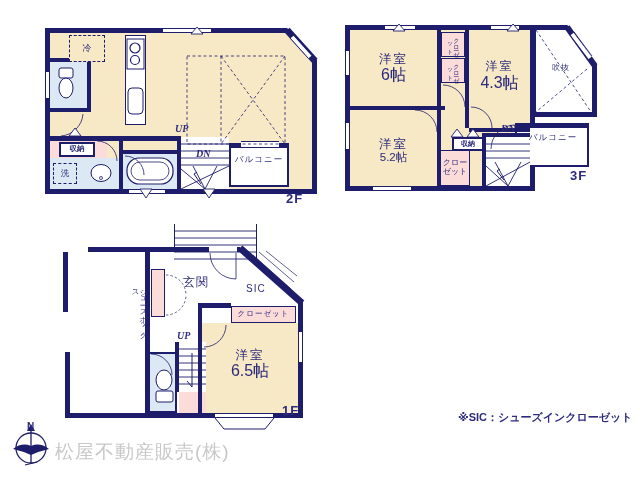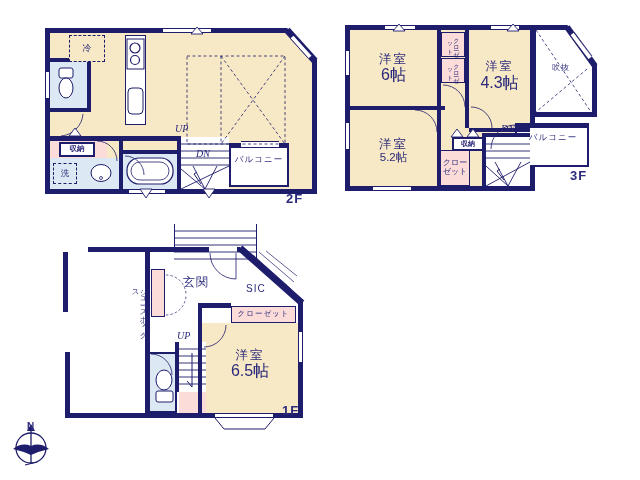--- a/index.html
+++ b/index.html
@@ -2,21 +2,21 @@
 <html style="--wall: #1e1d6b; --room_cream: #f7e8c6; --wet_blue: #dce8f3; --closet_pink: #fbdcd9; --text_navy: #2c2b7c; --company_gray: #c8c8c8;"><head>
 <meta charset="utf-8">
 <style>
   *{margin:0;padding:0;box-sizing:border-box}
   html,body{width:640px;height:480px;background:#fff;font-family:"Liberation Sans","DejaVu Sans",sans-serif}
   .stage{position:relative;width:640px;height:480px;background:#fff;overflow:hidden}
   .abs{position:absolute}
   .wallseg{position:absolute;background:var(--wall)}
   .lbl{position:absolute;color:var(--text_navy);line-height:1.12;white-space:nowrap}
   .ctr{display:flex;flex-direction:column;align-items:center;justify-content:center;text-align:center}
-  .updn{font-family:"Liberation Serif","DejaVu Serif",serif;font-style:italic;font-weight:normal;color:var(--text_navy)}
+  .updn{font-family:"Liberation Serif","DejaVu Serif",serif;font-style:italic;font-weight:bold;color:var(--text_navy)}
   .vtext{writing-mode:vertical-rl;white-space:normal;line-height:1.05;color:var(--text_navy)}
   .floorlbl{position:absolute;font-size:13px;font-weight:bold;color:var(--text_navy);letter-spacing:1px}
   .win-h{position:absolute;background:#fff;border-top:1px solid var(--wall);border-bottom:1px solid var(--wall)}
   .win-v{position:absolute;background:#fff;border-left:1px solid var(--wall);border-right:1px solid var(--wall)}
   svg.overlay{position:absolute;left:0;top:0;pointer-events:none;overflow:visible}
   .wrap2{white-space:normal}
 </style>
 </head>
 <body>
 
@@ -275,15 +275,17 @@
 
   <svg class="abs" style="left:12px;top:421px;overflow:visible" width="42" height="52" viewBox="0 0 42 52">
     <circle cx="19" cy="27" r="15" fill="none" stroke="#1e1d6b" stroke-width="1.3"></circle>
     <line x1="19" y1="7" x2="19" y2="43" stroke="#1e1d6b" stroke-width="1.3"></line>
     <polygon points="19,3 15,10 23,10" fill="#1e1d6b"></polygon>
     <path d="M 1,28 Q 10,21 19,25 Q 28,21 37,28 Q 28,30 19,34 Q 10,30 1,28 Z" fill="#1e1d6b"></path>
     <line x1="13" y1="44" x2="25" y2="41" stroke="#1e1d6b" stroke-width="1.2"></line>
   </svg>
   <div class="lbl" style="left:27px;top:421px;font-size:10px;font-weight:bold">N</div>
 
-
+  <div class="abs" style="left:55px;top:439px;font-size:19px;color:var(--company_gray);letter-spacing:1px">松屋不動産販売(株)</div>
+
+  <div class="lbl" style="left:458px;top:411px;font-size:11px;font-weight:bold">※SIC：シューズインクローゼット</div>
 
 </div>
 
 </body></html>

